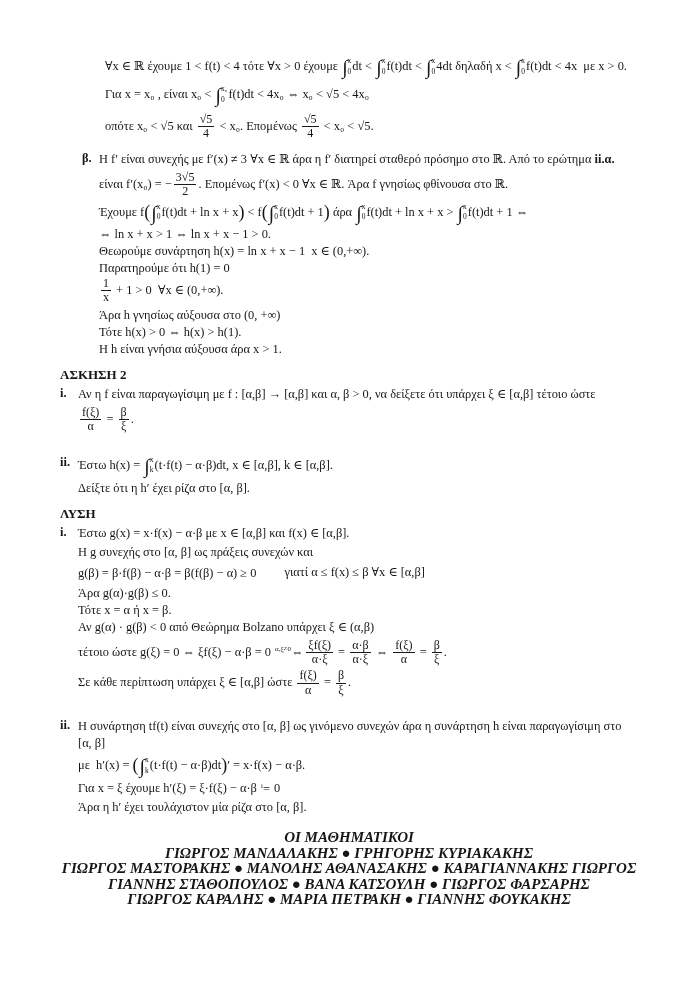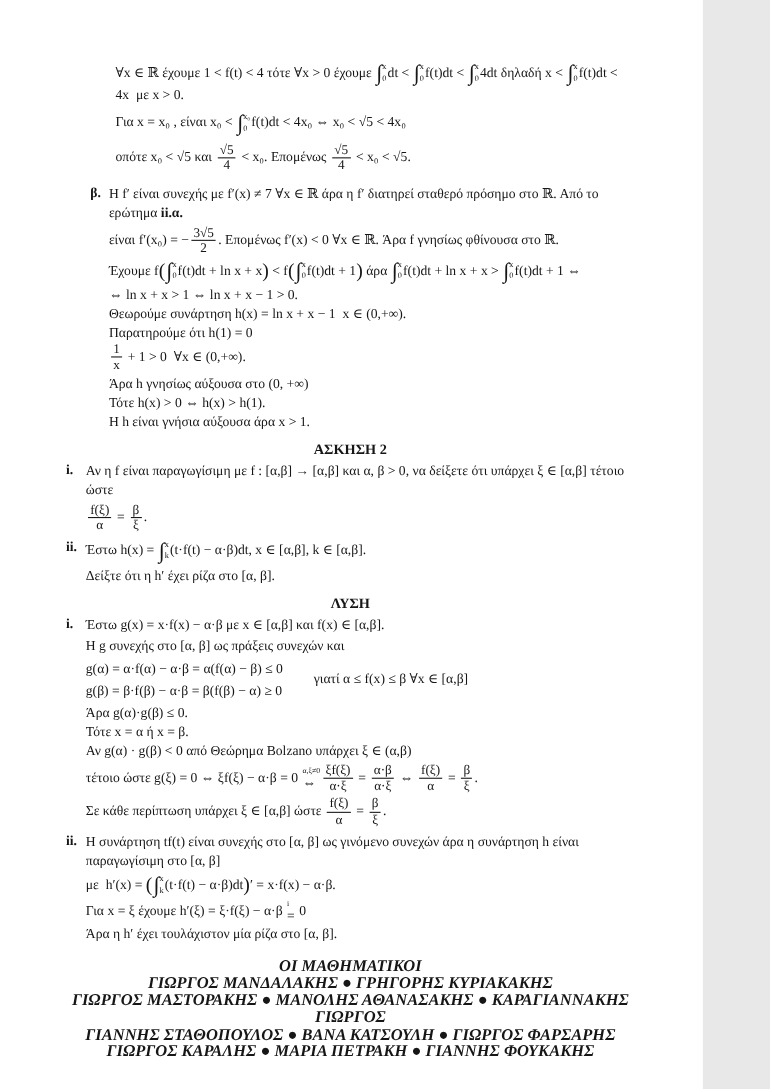--- a/index.html
+++ b/index.html
@@ -1,50 +1,50 @@
 <!DOCTYPE html>
 <html><head>
 <meta charset="utf-8">
 <style>
   html,body{margin:0;padding:0;background:#e8e8e8;}
-  .page{position:relative;width:639px;height:990px;background:#ffffff;overflow:hidden;
+  .page{position:relative;width:700px;height:990px;background:#ffffff;overflow:hidden;
         box-sizing:border-box;padding:56px 62px 0 60px;color:#161616;
         font-family:"Liberation Serif","DejaVu Serif",serif;font-size:12.4px;}
   .ln{line-height:17px;white-space:pre-wrap;}
   .mk{font-weight:bold;flex:none;}
   
   .exA{margin-left:45px;}
   .exA .l1{margin-bottom:6px;}
   .exA .l2{margin-bottom:7px;}
   .exA .l3{margin-bottom:10px;}
   
   .sec{display:flex;margin-left:22px;margin-top:4px;}
   .sec .mk{width:17px;}
   .sec .body{flex:1;}
   .b-s{margin-bottom:3px;}
   .b-xs{margin-bottom:2px;}
   
-  .h1{text-align:center;font-weight:bold;font-size:13px;margin:9px 0 3px 0;line-height:16px;}
+  .h1{font-weight:bold;font-size:13px;margin:9px 0 3px 0;line-height:16px;}
   
   .item{display:flex;}
   .item .mk{width:18px;}
   .item .body{flex:1;}
-  .mt{margin-top:2px;}
+  .mt{margin-top:18px;}
   
   .fr{display:inline-flex;flex-direction:column;vertical-align:middle;text-align:center;
       line-height:1.12;margin:0 2px;font-size:12px;}
   .fr .n{border-bottom:1px solid #1a1a1a;padding:0 2px;}
   .fr .d{padding:0 2px;}
   
   .ig{display:inline-flex;vertical-align:middle;margin:0 1px;}
   .isym{font-size:20px;line-height:22px;align-self:center;}
   .lims{display:flex;flex-direction:column;justify-content:space-between;font-size:7.5px;
         line-height:1;height:20px;box-sizing:border-box;padding:1px 0;}
   
-  .ov{display:inline-flex;flex-direction:column;align-items:flex-start;vertical-align:middle;
+  .ov{display:inline-flex;align-items:flex-start;vertical-align:middle;
       line-height:1;margin:0 1px;}
   .ovs{font-size:7px;}
   .ovb{font-size:12.4px;}
   
   .bp{font-size:18px;vertical-align:-2px;}
   
   .gwrap{display:flex;align-items:center;margin:2px 0;}
   .gcol .ln{line-height:20px;}
   .because{margin-left:28px;text-align:right;}
   .frline{margin:3px 0;}
@@ -58,21 +58,21 @@
 
   <div class="exA">
     <div class="ln l1"><span>∀x ∈ ℝ έχουμε 1 &lt; f(t) &lt; 4 τότε ∀x &gt; 0 έχουμε </span><span class="ig"><span class="isym">∫</span><span class="lims"><span>x</span><span>0</span></span></span><span>dt &lt; </span><span class="ig"><span class="isym">∫</span><span class="lims"><span>x</span><span>0</span></span></span><span>f(t)dt &lt; </span><span class="ig"><span class="isym">∫</span><span class="lims"><span>x</span><span>0</span></span></span><span>4dt δηλαδή x &lt; </span><span class="ig"><span class="isym">∫</span><span class="lims"><span>x</span><span>0</span></span></span><span>f(t)dt &lt; 4x  με x &gt; 0.</span></div>
     <div class="ln l2"><span>Για x = x₀ , είναι x₀ &lt; </span><span class="ig"><span class="isym">∫</span><span class="lims"><span>x₀</span><span>0</span></span></span><span>f(t)dt &lt; 4x₀ ⇔ x₀ &lt; √5 &lt; 4x₀</span></div>
     <div class="ln l3"><span>οπότε x₀ &lt; √5 και </span><span class="fr"><span class="n">√5</span><span class="d">4</span></span><span> &lt; x₀. Επομένως </span><span class="fr"><span class="n">√5</span><span class="d">4</span></span><span> &lt; x₀ &lt; √5.</span></div>
   </div>
 
   <div class="sec">
     <div class="mk">β.</div>
     <div class="body">
-      <div class="ln b-s"><span>Η f′ είναι συνεχής με f′(x) ≠ 7 ∀x ∈ ℝ άρα η f′ διατηρεί σταθερό πρόσημο στο ℝ. Από το ερώτημα </span><b>ii.α.</b></div>
+      <div class="ln b-s"><span>Η f′ είναι συνεχής με f′(x) ≠ 3 ∀x ∈ ℝ άρα η f′ διατηρεί σταθερό πρόσημο στο ℝ. Από το ερώτημα </span><b>ii.α.</b></div>
       <div class="ln b-s"><span>είναι f′(x₀) = −</span><span class="fr"><span class="n">3√5</span><span class="d">2</span></span><span>. Επομένως f′(x) &lt; 0 ∀x ∈ ℝ. Άρα f γνησίως φθίνουσα στο ℝ.</span></div>
       <div class="ln b-xs"><span>Έχουμε f</span><span class="bp">(</span><span class="ig"><span class="isym">∫</span><span class="lims"><span>x</span><span>0</span></span></span><span>f(t)dt + ln x + x</span><span class="bp">)</span><span> &lt; f</span><span class="bp">(</span><span class="ig"><span class="isym">∫</span><span class="lims"><span>x</span><span>0</span></span></span><span>f(t)dt + 1</span><span class="bp">)</span><span> άρα </span><span class="ig"><span class="isym">∫</span><span class="lims"><span>x</span><span>0</span></span></span><span>f(t)dt + ln x + x &gt; </span><span class="ig"><span class="isym">∫</span><span class="lims"><span>x</span><span>0</span></span></span><span>f(t)dt + 1 ⇔</span></div>
       <div class="ln"><span>⇔ ln x + x &gt; 1 ⇔ ln x + x − 1 &gt; 0.</span></div>
       <div class="ln"><span>Θεωρούμε συνάρτηση h(x) = ln x + x − 1  x ∈ (0,+∞).</span></div>
       <div class="ln"><span>Παρατηρούμε ότι h(1) = 0</span></div>
       <div class="ln b-xs"><span class="fr"><span class="n">1</span><span class="d">x</span></span><span> + 1 &gt; 0  ∀x ∈ (0,+∞).</span></div>
       <div class="ln"><span>Άρα h γνησίως αύξουσα στο (0, +∞)</span></div>
       <div class="ln"><span>Τότε h(x) &gt; 0 ⇔ h(x) &gt; h(1).</span></div>
       <div class="ln"><span>Η h είναι γνήσια αύξουσα άρα x &gt; 1.</span></div>
     </div>
@@ -95,21 +95,20 @@
   </div>
 
   <div class="h1">ΛΥΣΗ</div>
   <div class="item">
     <div class="mk">i.</div>
     <div class="body">
       <div class="ln b-xs"><span>Έστω g(x) = x·f(x) − α·β με x ∈ [α,β] και f(x) ∈ [α,β].</span></div>
       <div class="ln b-xs"><span>Η g συνεχής στο [α, β] ως πράξεις συνεχών και</span></div>
       <div class="gwrap">
         <div class="gcol">
-          <div class="ln"><span>g(α) = α·f(α) − α·β = α(f(α) − β) ≤ 0</span></div>
           <div class="ln"><span>g(β) = β·f(β) − α·β = β(f(β) − α) ≥ 0</span></div>
         </div>
         <div class="ln because"><span>γιατί α ≤ f(x) ≤ β ∀x ∈ [α,β]</span></div>
       </div>
       <div class="ln"><span>Άρα g(α)·g(β) ≤ 0.</span></div>
       <div class="ln"><span>Τότε x = α ή x = β.</span></div>
       <div class="ln"><span>Αν g(α) · g(β) &lt; 0 από Θεώρημα Bolzano υπάρχει ξ ∈ (α,β)</span></div>
       <div class="ln frline"><span>τέτοιο ώστε g(ξ) = 0 ⇔ ξf(ξ) − α·β = 0 </span><span class="ov"><span class="ovs">α,ξ≠0</span><span class="ovb">⇔</span></span><span class="fr"><span class="n">ξf(ξ)</span><span class="d">α·ξ</span></span><span> = </span><span class="fr"><span class="n">α·β</span><span class="d">α·ξ</span></span><span> ⇔ </span><span class="fr"><span class="n">f(ξ)</span><span class="d">α</span></span><span> = </span><span class="fr"><span class="n">β</span><span class="d">ξ</span></span><span>.</span></div>
       <div class="ln frline"><span>Σε κάθε περίπτωση υπάρχει ξ ∈ [α,β] ώστε </span><span class="fr"><span class="n">f(ξ)</span><span class="d">α</span></span><span> = </span><span class="fr"><span class="n">β</span><span class="d">ξ</span></span><span>.</span></div>
     </div>

